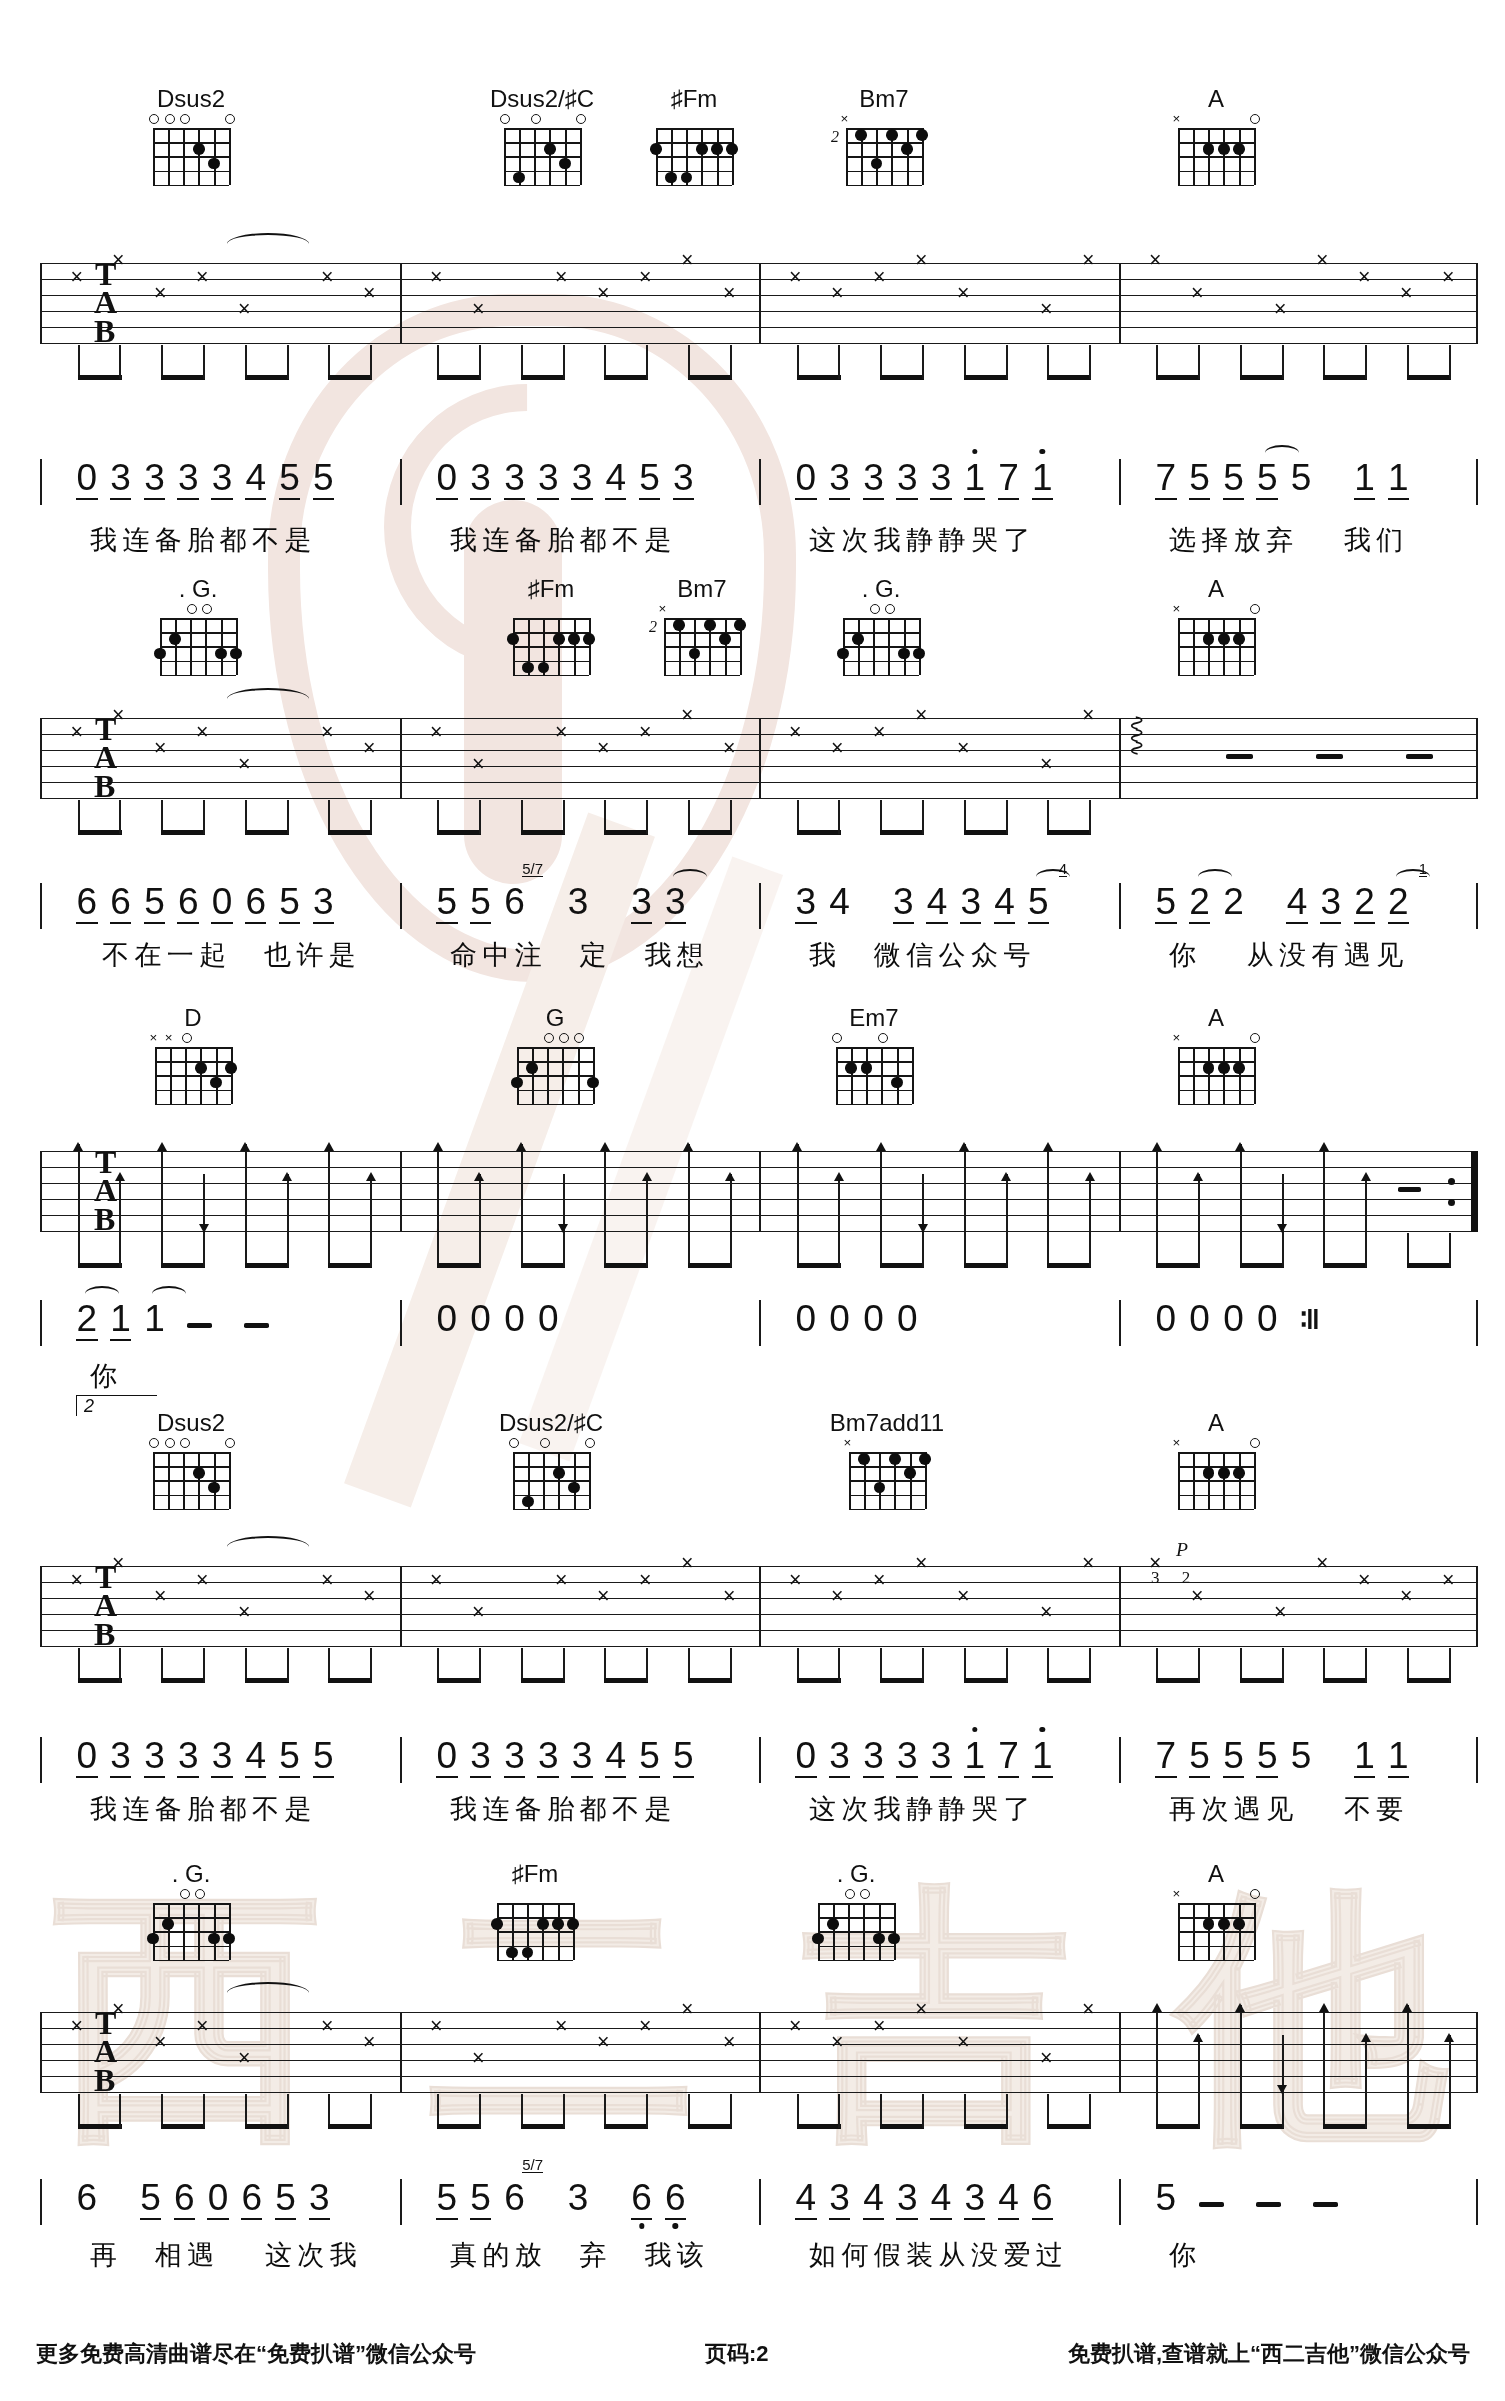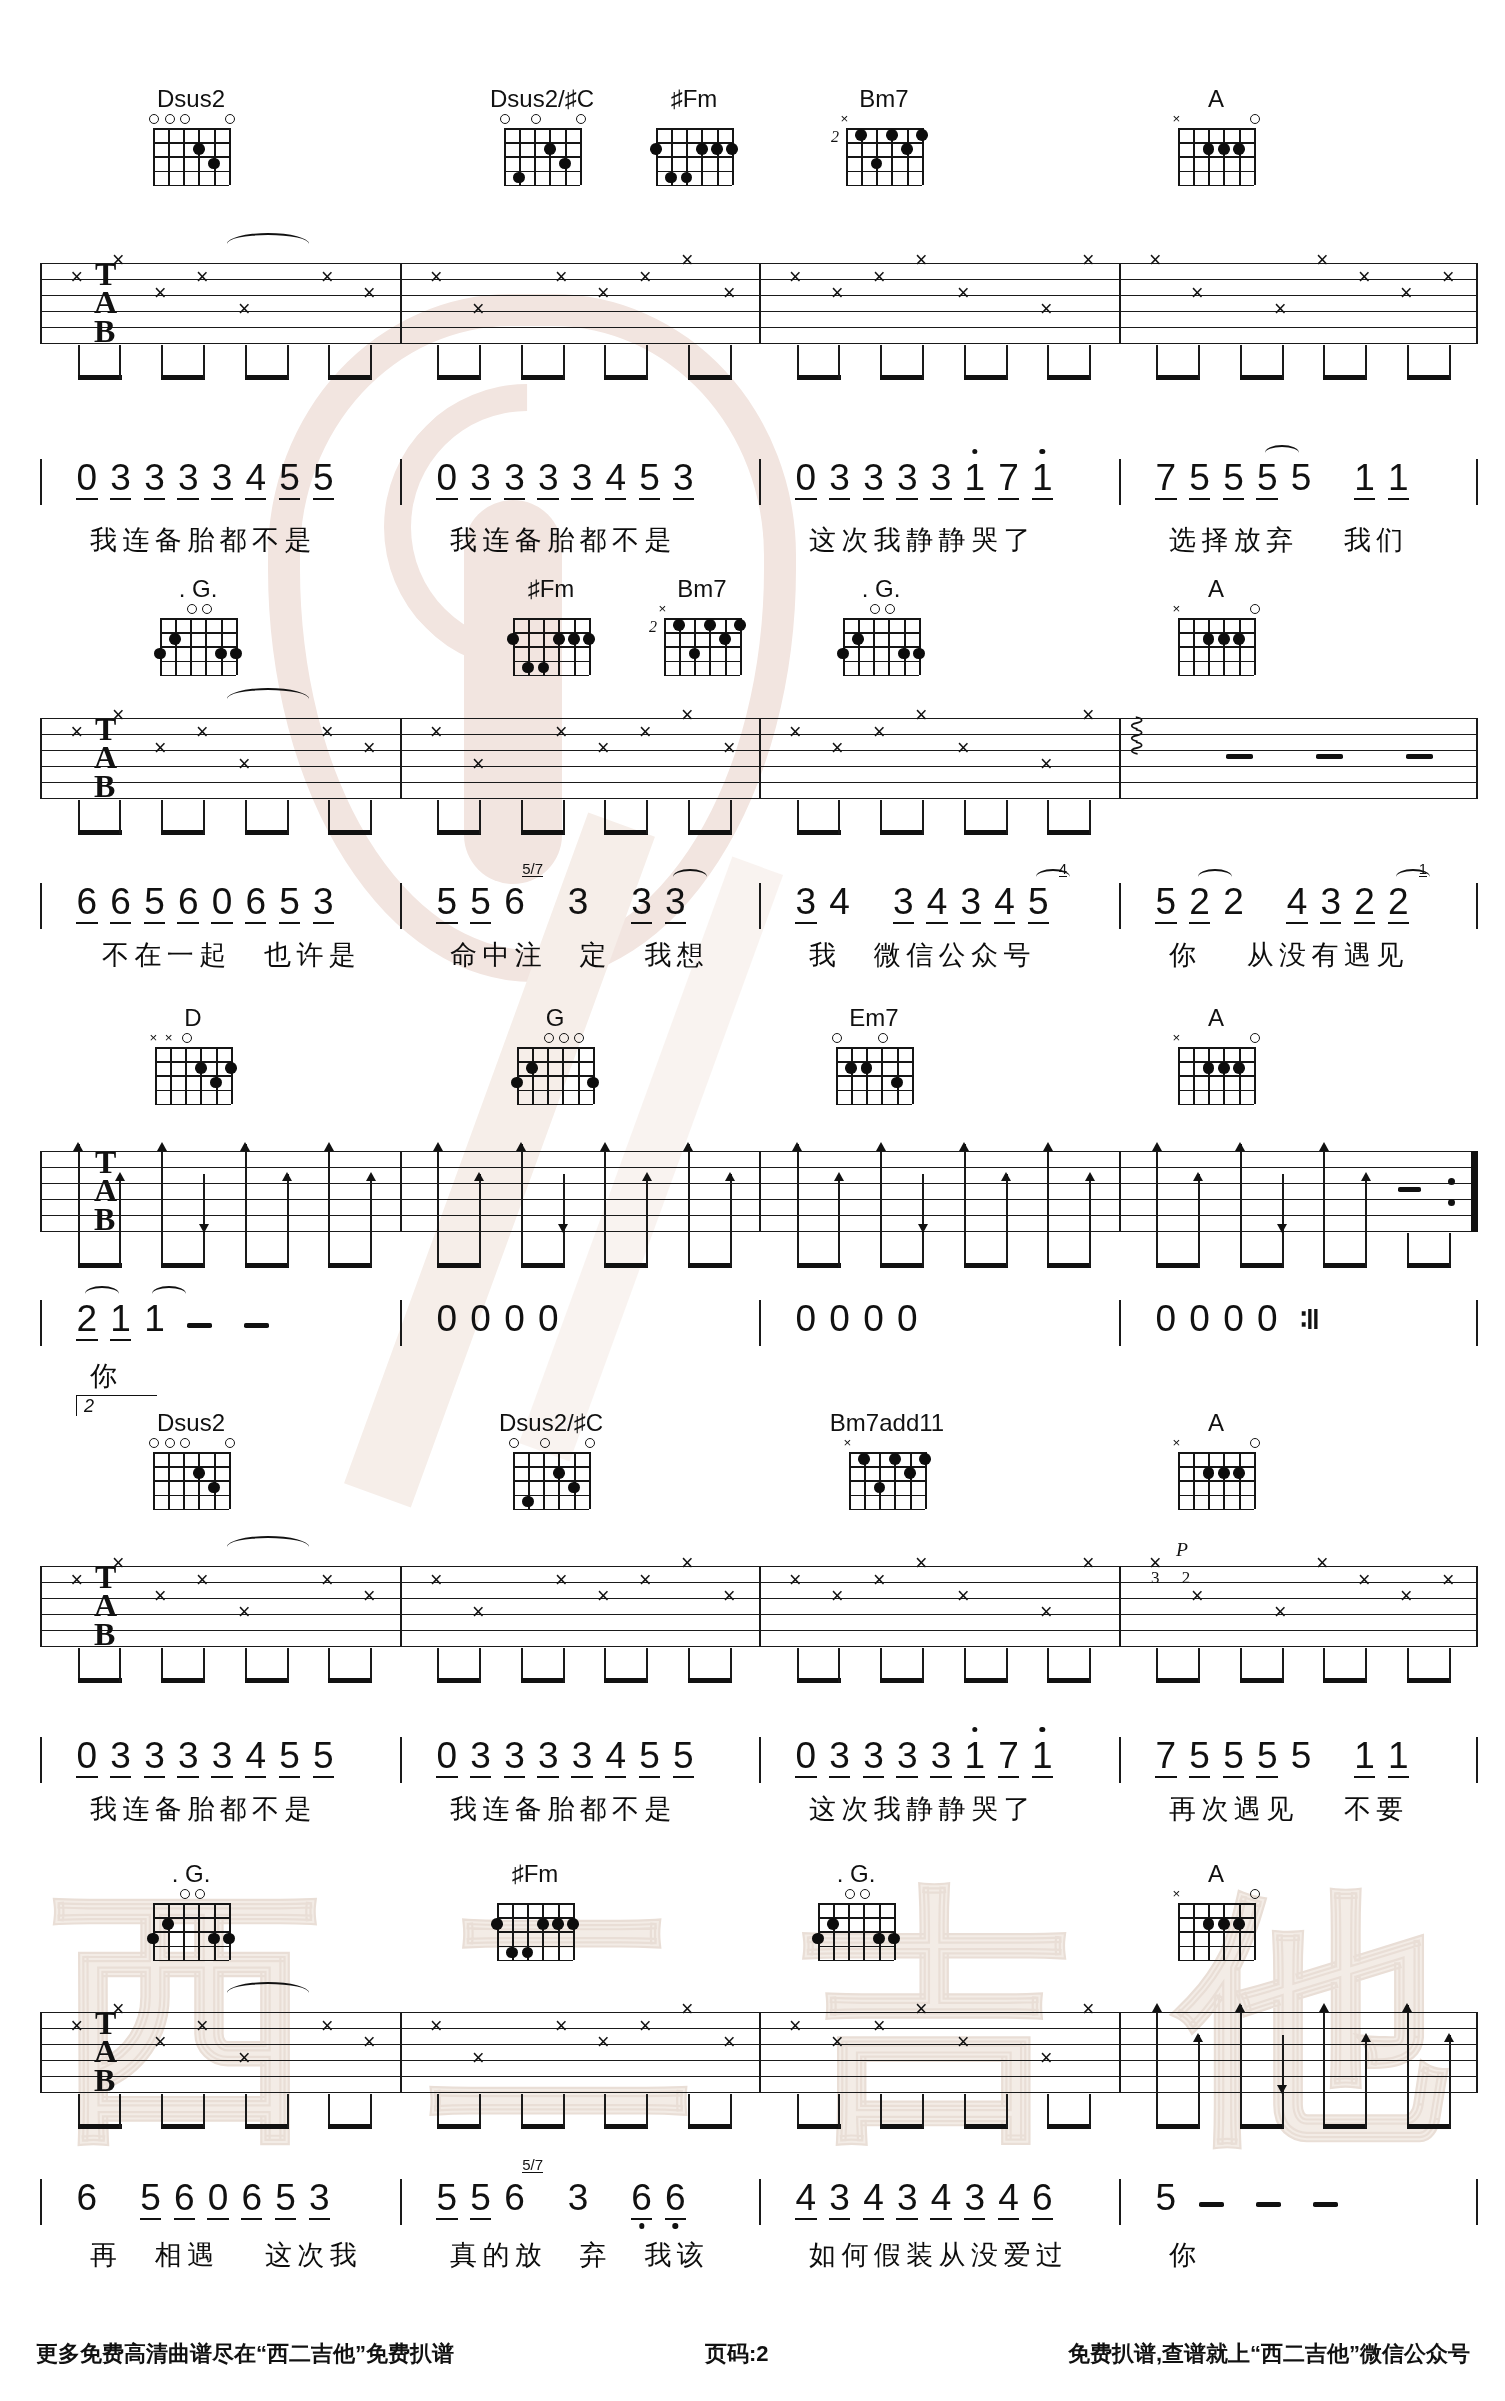--- a/index.html
+++ b/index.html
@@ -1296,18 +1296,18 @@
         <div class="lrow" style="top: 2237px;">
           <div class="lyr" style="left: 0px; width: 360px;">再　相遇　 这次我</div>
           <div class="lyr" style="left: 360px; width: 360px;">真的放　弃　我该</div>
           <div class="lyr" style="left: 719px; width: 360px;">如何假装从没爱过</div>
           <div class="lyr" style="left: 1079px; width: 360px;">你</div>
         </div>
       </div>
     </div>
 
   <div class="footer">
-    <span style="left:36px;top:2339px;">更多免费高清曲谱尽在“西二吉他”免费扒谱</span>
+    <span style="left:36px;top:2339px;">更多免费高清曲谱尽在“免费扒谱”微信公众号</span>
     <span style="left:705px;top:2339px;">页码:2</span>
     <span style="right:36px;top:2339px;">免费扒谱,查谱就上“西二吉他”微信公众号</span>
   </div>
 </div>
 
 
 </body></html>

